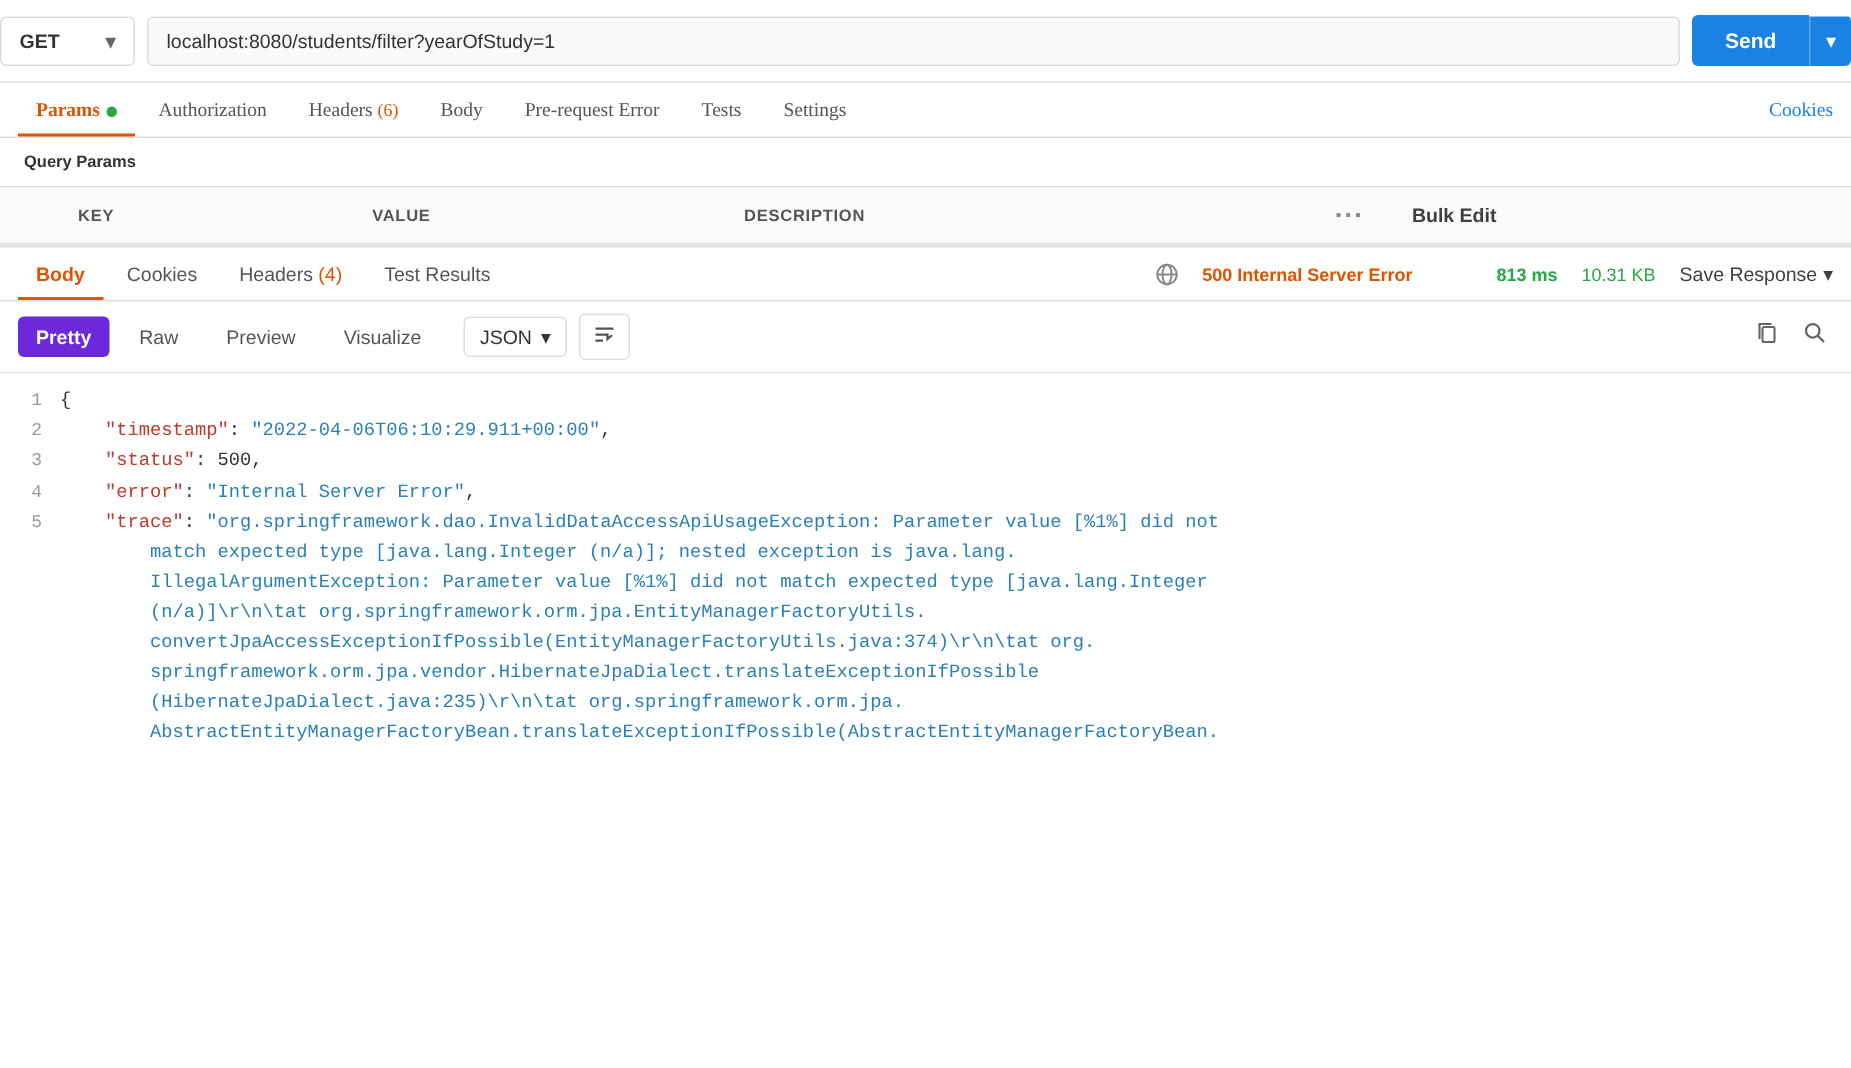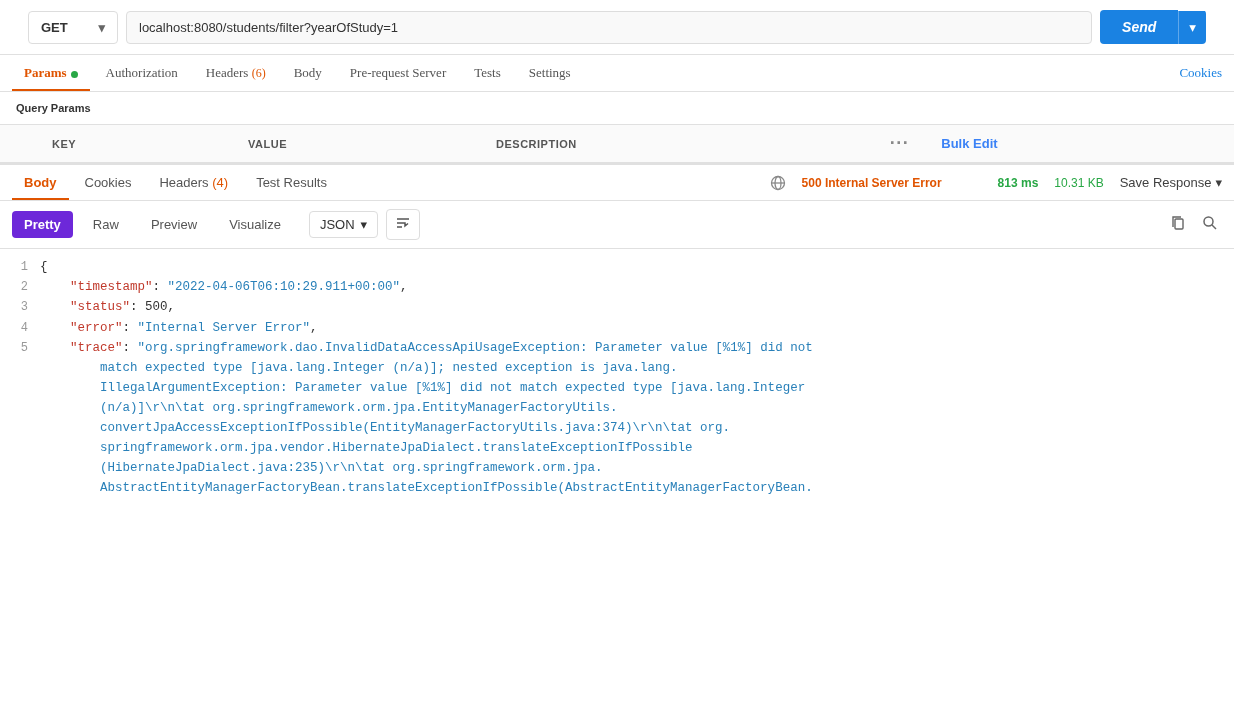--- a/index.html
+++ b/index.html
@@ -7,21 +7,21 @@
       font-family: -apple-system, BlinkMacSystemFont, 'Segoe UI', sans-serif;
       background: #fff;
       font-size: 13px;
       color: #333;
     }
 
     
     .url-bar {
       display: flex;
       align-items: center;
-      padding: 10px 28px;
+      padding: 10px 0;
       gap: 8px;
       border-bottom: 1px solid #e0e0e0;
       background: #fff;
     }
     .method-select {
       display: flex;
       align-items: center;
       gap: 6px;
       padding: 8px 12px;
       border: 1px solid #ddd;
@@ -55,21 +55,20 @@
       cursor: pointer;
     }
     .send-btn-main {
       background: #1a82e2;
       color: #fff;
       border: none;
       padding: 9px 22px;
       font-size: 14px;
       font-weight: 600;
       cursor: pointer;
-      font-style: italic;
     }
     .send-btn-dropdown {
       background: #1a82e2;
       color: #fff;
       border: none;
       border-left: 1px solid rgba(255,255,255,0.3);
       padding: 9px 10px;
       cursor: pointer;
     }
 
@@ -142,21 +141,21 @@
       text-align: left;
       padding: 8px 16px;
       font-size: 11px;
       font-weight: 600;
       color: #555;
       letter-spacing: 0.5px;
       border-bottom: 1px solid #e0e0e0;
       background: #fafafa;
     }
     .bulk-edit-btn {
-      color: #3b82f6;
+      color: #404040;
       font-size: 13px;
       font-weight: 600;
       cursor: pointer;
       background: none;
       border: none;
     }
     .dots-icon {
       color: #888;
       font-size: 18px;
       cursor: pointer;
@@ -330,21 +329,21 @@
   <div class="req-tab">
     <span>Authorization</span>
   </div>
   <div class="req-tab">
     <span>Headers</span>&nbsp;<span class="badge">(6)</span>
   </div>
   <div class="req-tab">
     <span>Body</span>
   </div>
   <div class="req-tab">
-    <span>Pre-request Server</span>
+    <span>Pre-request Error</span>
   </div>
   <div class="req-tab">
     <span>Tests</span>
   </div>
   <div class="req-tab">
     <span>Settings</span>
   </div>
   <div class="cookies-link">Cookies</div>
 </div>
 

